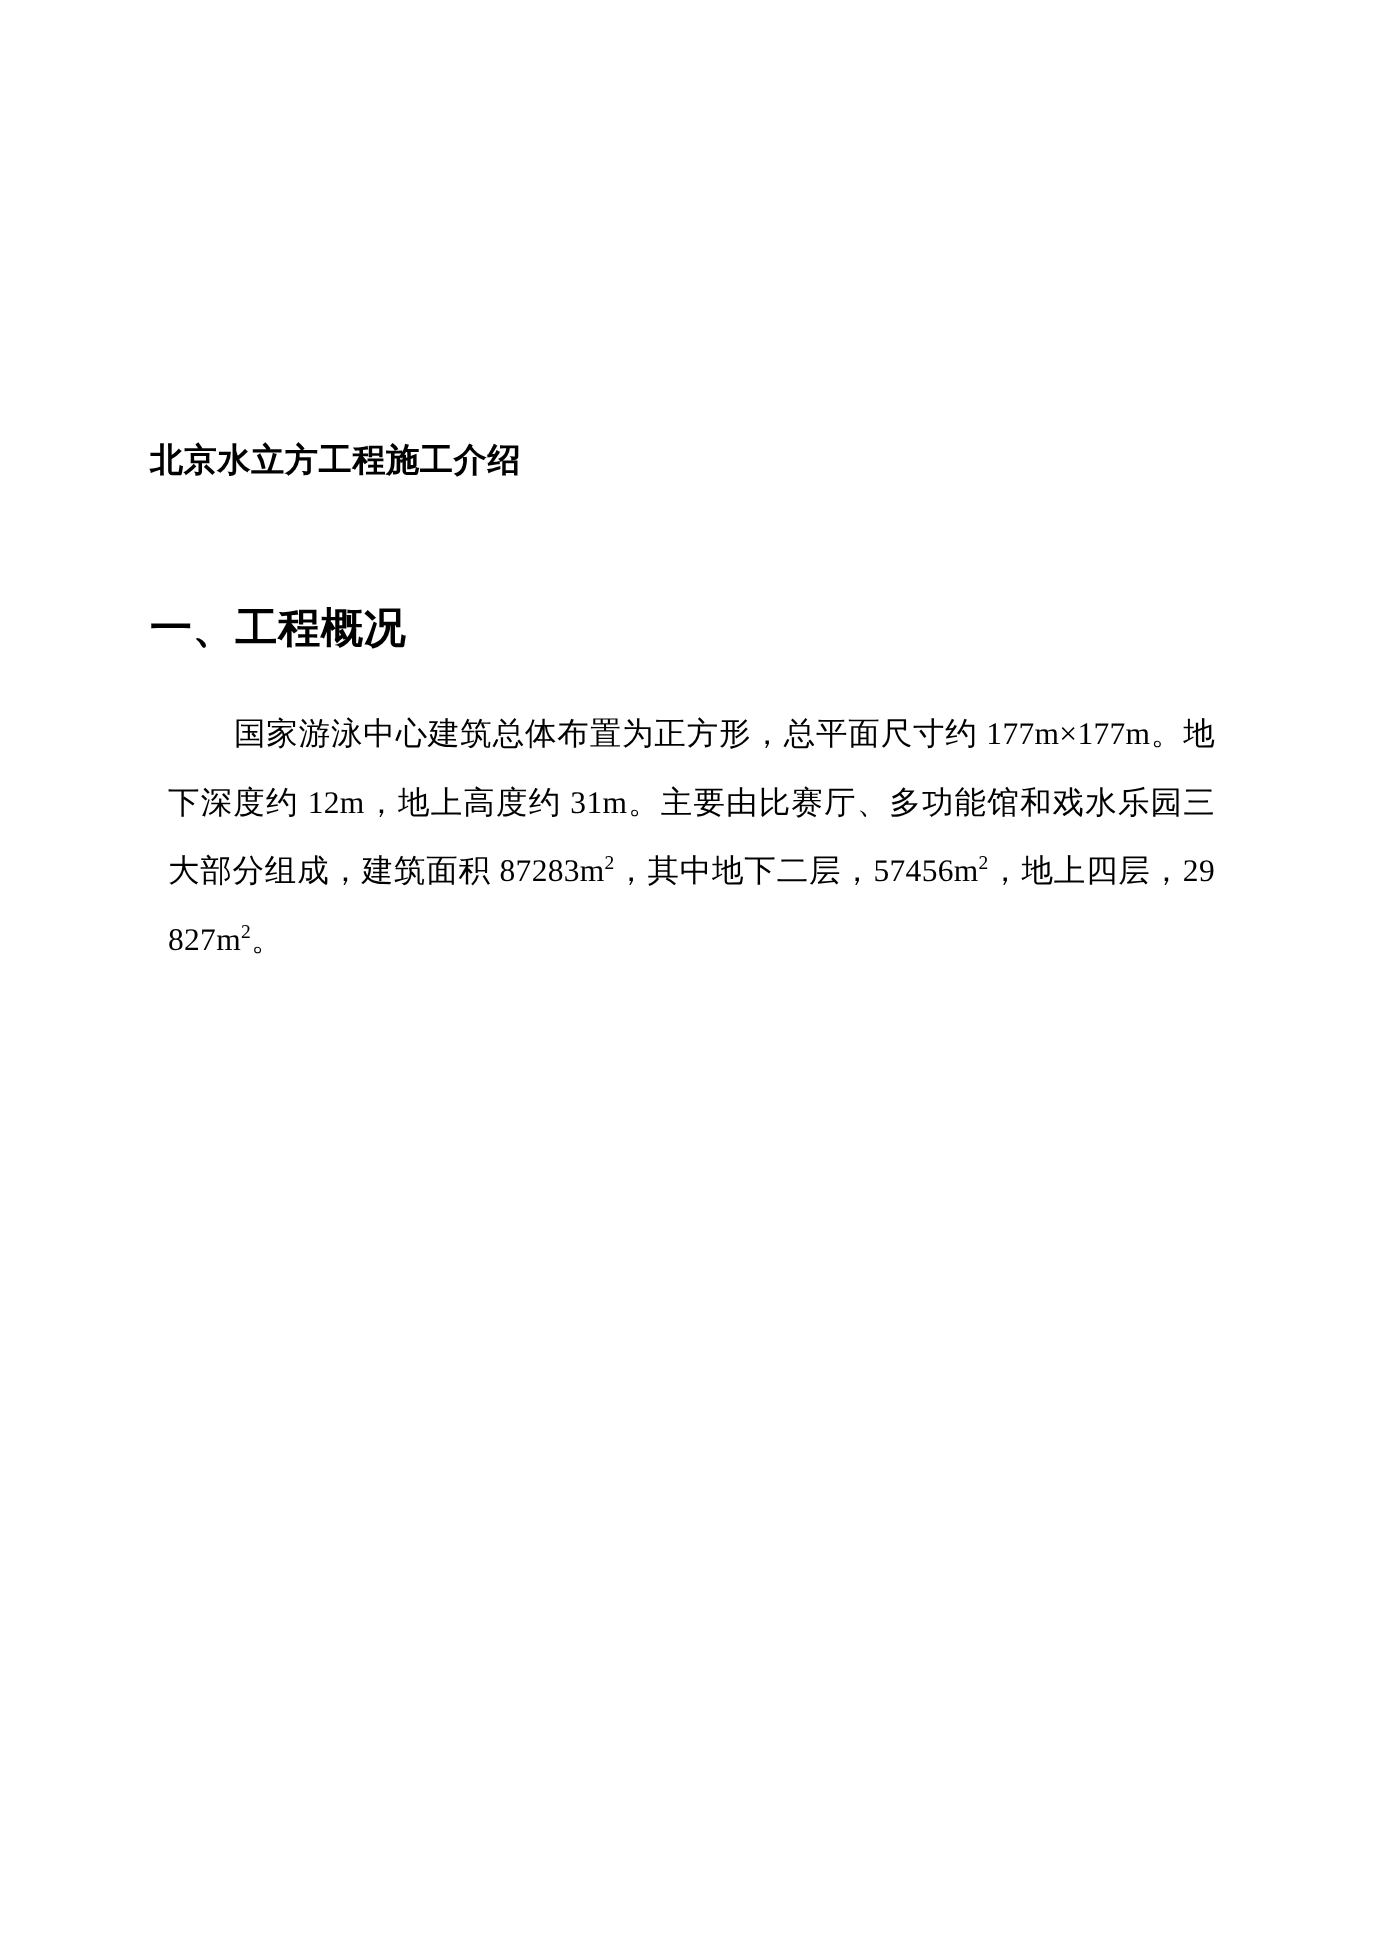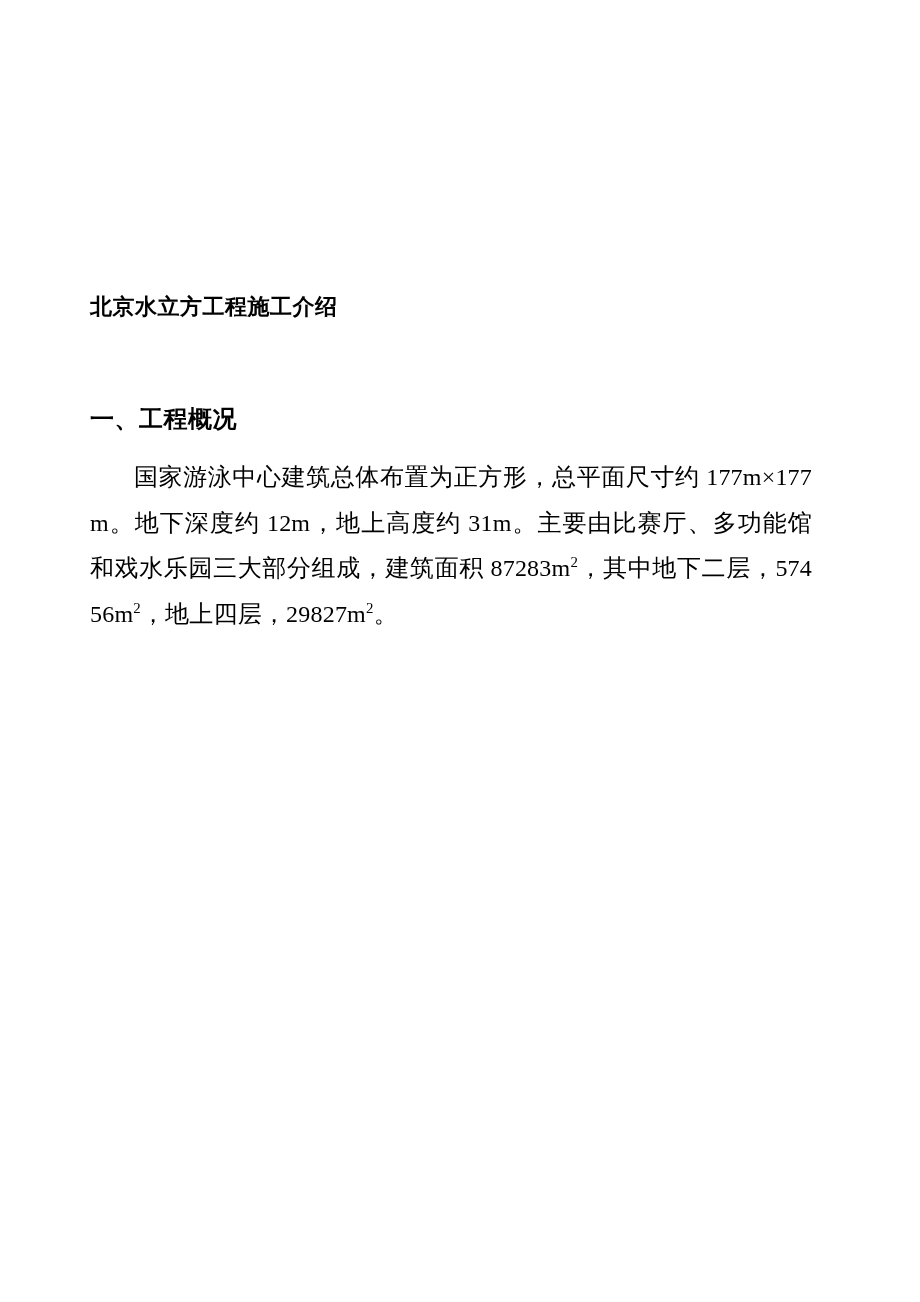--- a/index.html
+++ b/index.html
@@ -14,21 +14,21 @@
     height: 1302px;
     background: #ffffff;
     overflow: hidden;
     font-family: "Liberation Serif", "DejaVu Serif", serif;
     color: #000000;
     -webkit-font-smoothing: antialiased;
   }
 
   .content {
     position: absolute;
-    left: 90px;
+    left: 100px;
     top: 0;
     width: 722px;
   }
 
   
   .doc-title {
     font-family: "Liberation Sans", "DejaVu Sans", sans-serif;
     font-weight: bold;
     font-size: 22px;
     line-height: 30px;
@@ -36,35 +36,35 @@
     margin: 0;
     padding-top: 292px;
     text-align: left;
     white-space: pre;
   }
 
   
   .section-heading {
     font-family: "Liberation Sans", "DejaVu Sans", sans-serif;
     font-weight: bold;
-    font-size: 24px;
+    font-size: 28px;
     line-height: 30px;
     letter-spacing: 0.5px;
     margin: 0;
     padding-top: 82px;
     text-align: left;
     white-space: pre;
   }
 
   
   .body-para {
     font-family: "Liberation Serif", "DejaVu Serif", serif;
-    font-size: 24px;
+    font-size: 21px;
     line-height: 45.5px;
-    margin: 0;
+    margin: 12px;
     text-align: justify;
     text-justify: inter-ideograph;
     text-indent: 44px;
     letter-spacing: 0.2px;
     word-break: break-all;
     hyphens: none;
   }
 
   #para-overview {
     padding-top: 21px;

